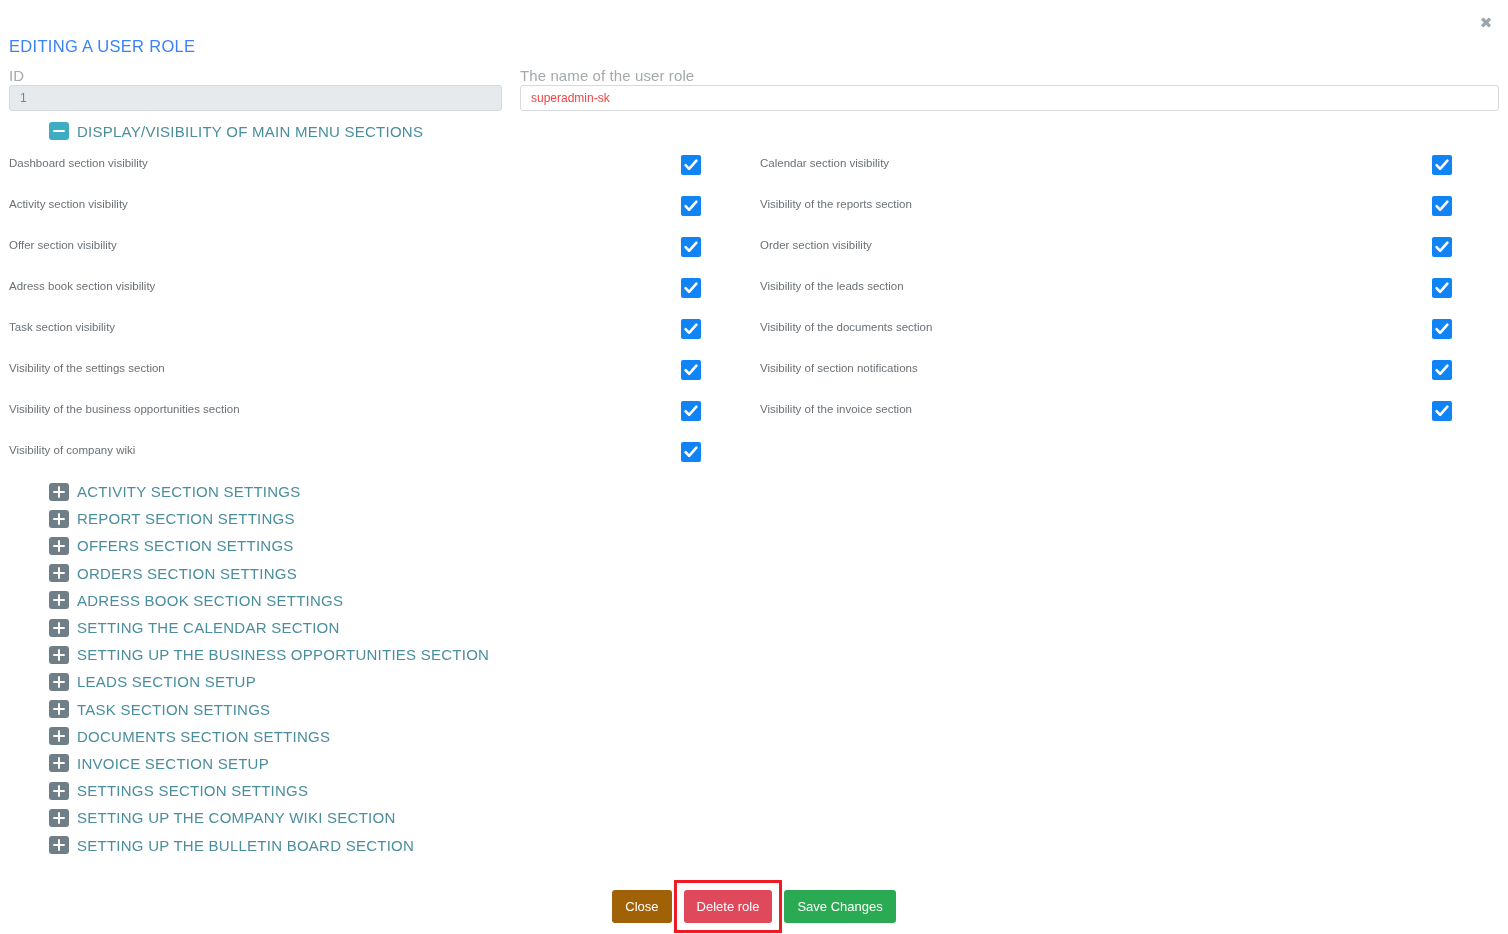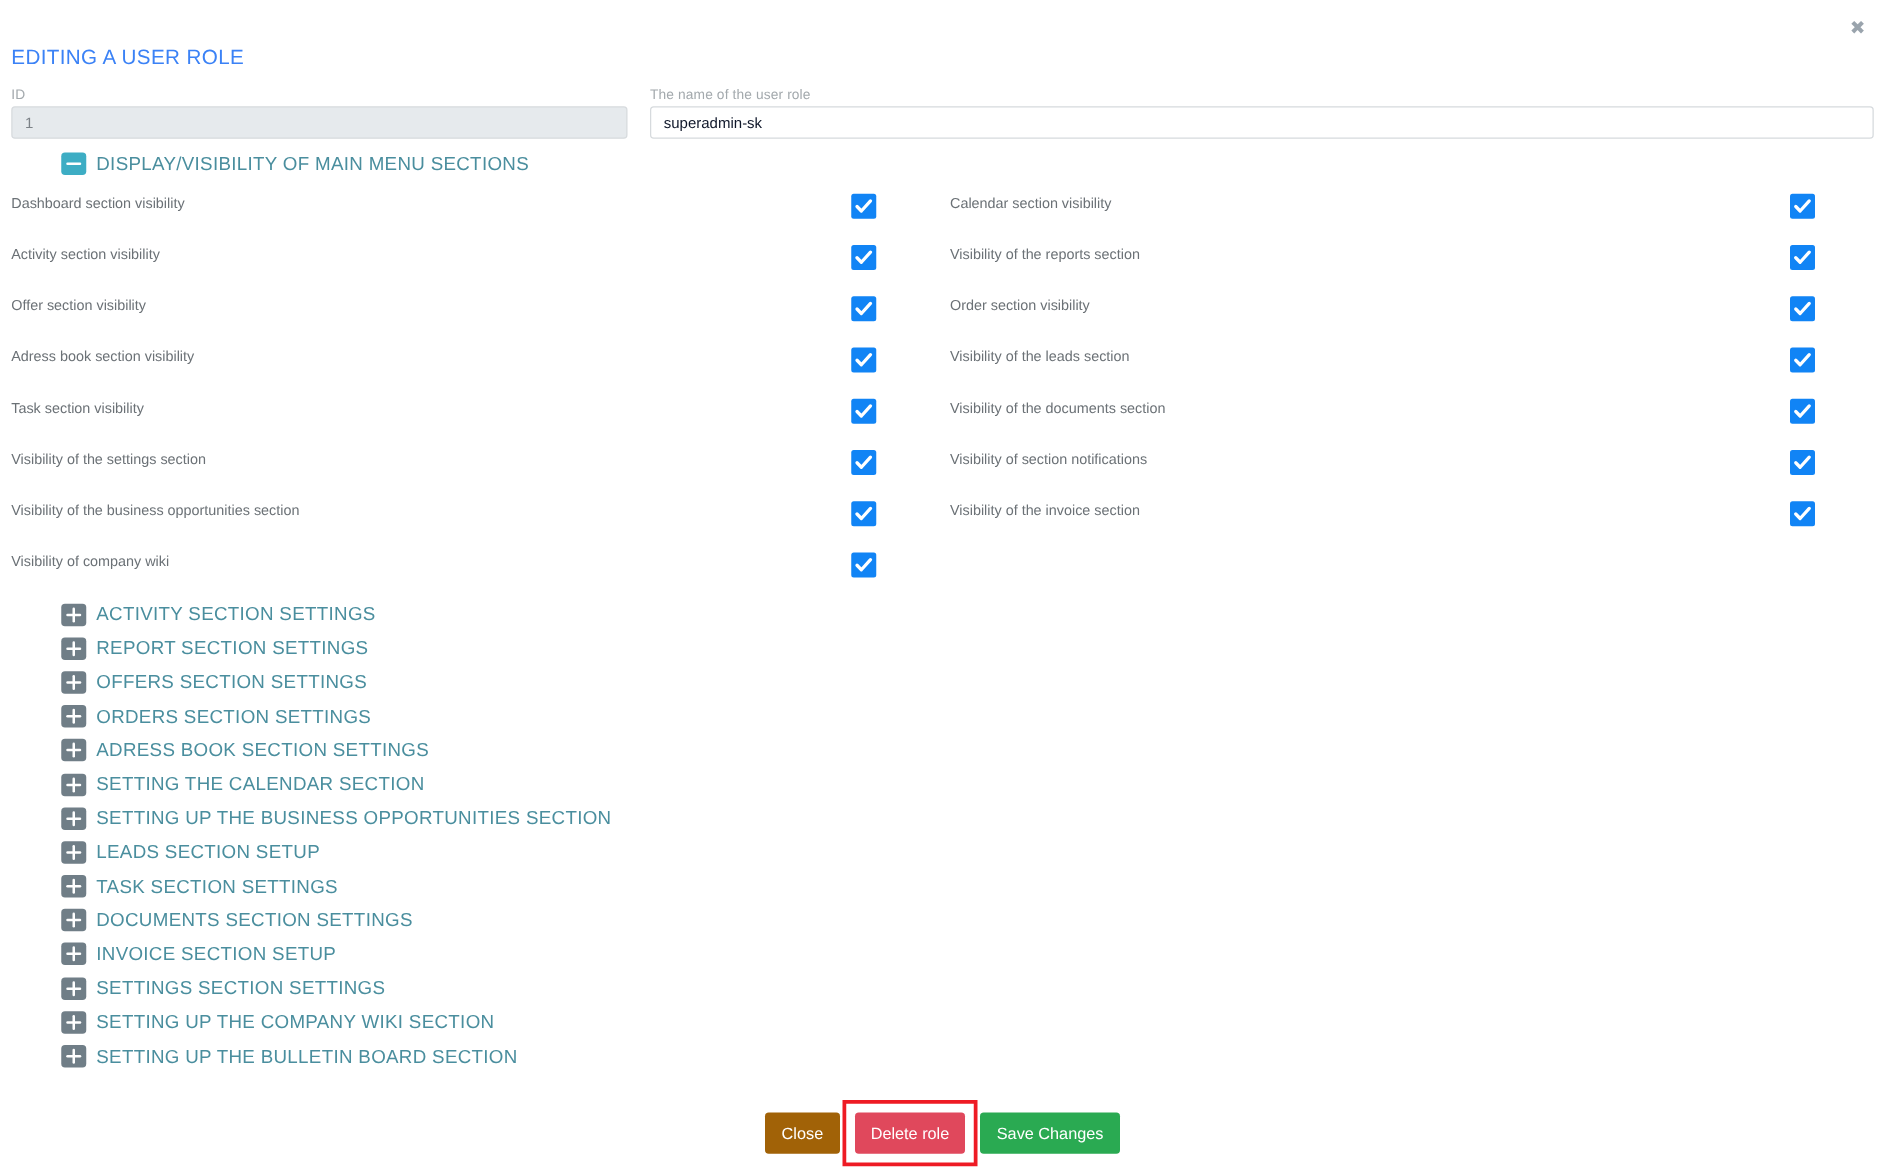--- a/index.html
+++ b/index.html
@@ -57,35 +57,35 @@
     width: 1508px;
     display: flex;
   }
   .field {
     padding: 0 9px;
   }
   .field.id-field   { width: 511px; }
   .field.name-field { width: 997px; }
 
   .field-label {
-    font-size: 11px;
+    font-size: 15px;
     color: #a3a9ad;
     letter-spacing: 0.1px;
     margin-bottom: 3px;
     line-height: 12px;
   }
   .field-input {
     display: block;
     width: 100%;
     height: 26px;
     border: 1px solid #d6dadd;
     border-radius: 3px;
     padding: 0 10px;
     font-size: 12px;
-    color: #0f172a;
+    color: #ef4444;
     font-family: "Liberation Sans", sans-serif;
     background: #ffffff;
     outline: none;
   }
   .field-input.disabled {
     background: #e6eaed;
     color: #7c8287;
     border-color: #d6dadd;
   }
 

